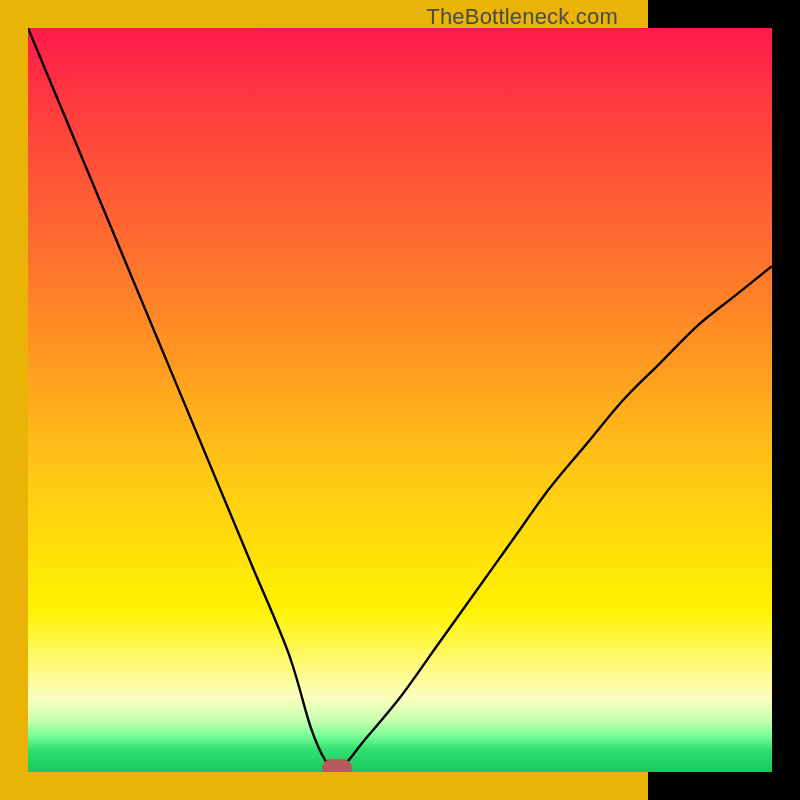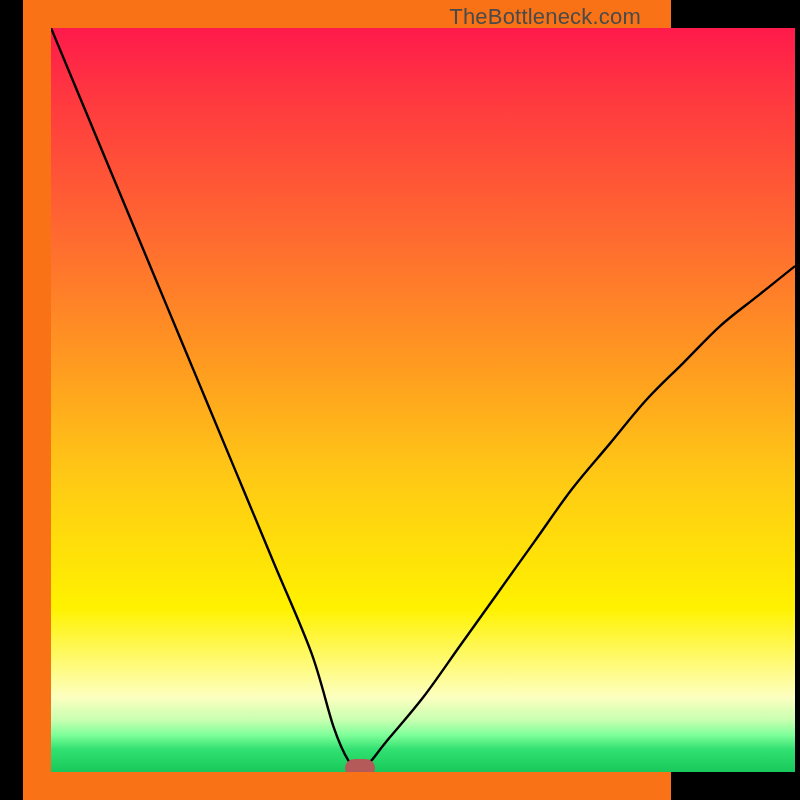--- a/index.html
+++ b/index.html
@@ -10,22 +10,21 @@
     background: #000;
     overflow: hidden;
     font-family: Arial, Helvetica, sans-serif;
   }
   .frame {
     position: absolute;
     top: 0;
     left: 0;
     width: 648px;
     height: 800px;
-    background: #f97316;
-    margin-left: 23px;
+    background: #eab308;
   }
   .plot-area {
     position: absolute;
     top: 28px;
     left: 28px;
     width: 744px;
     height: 744px;
     overflow: hidden;
   }
   .gradient {

